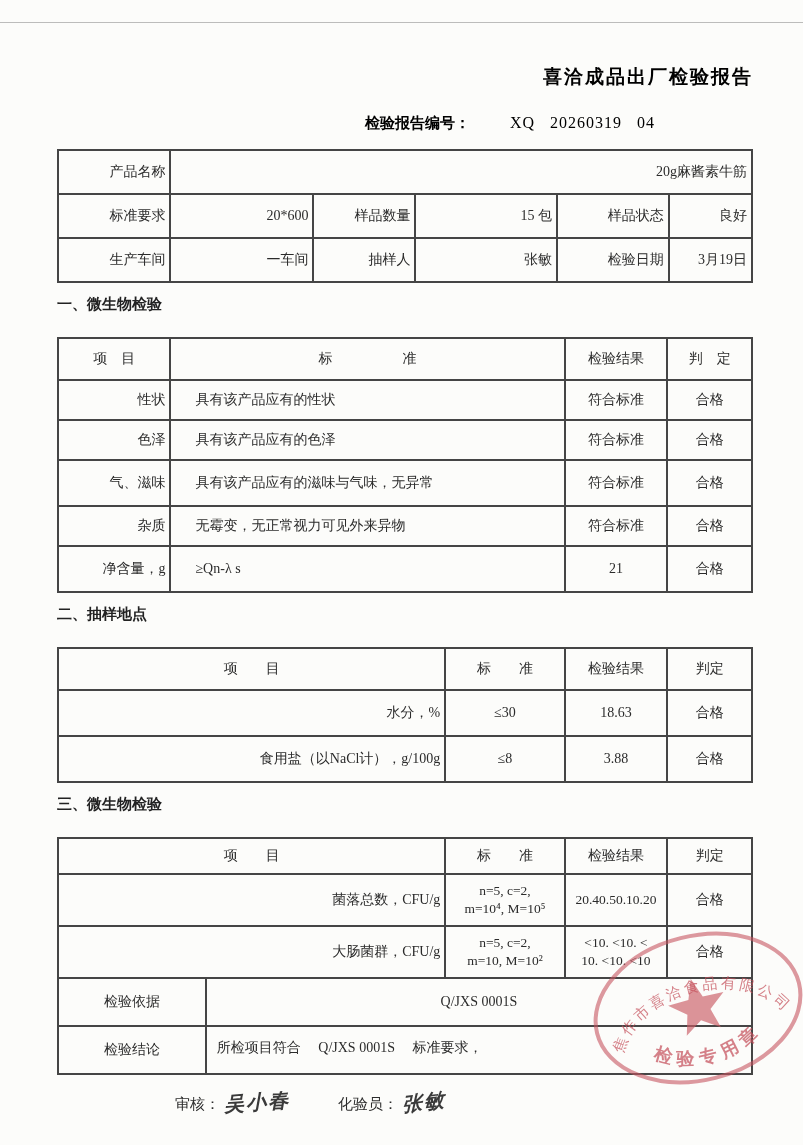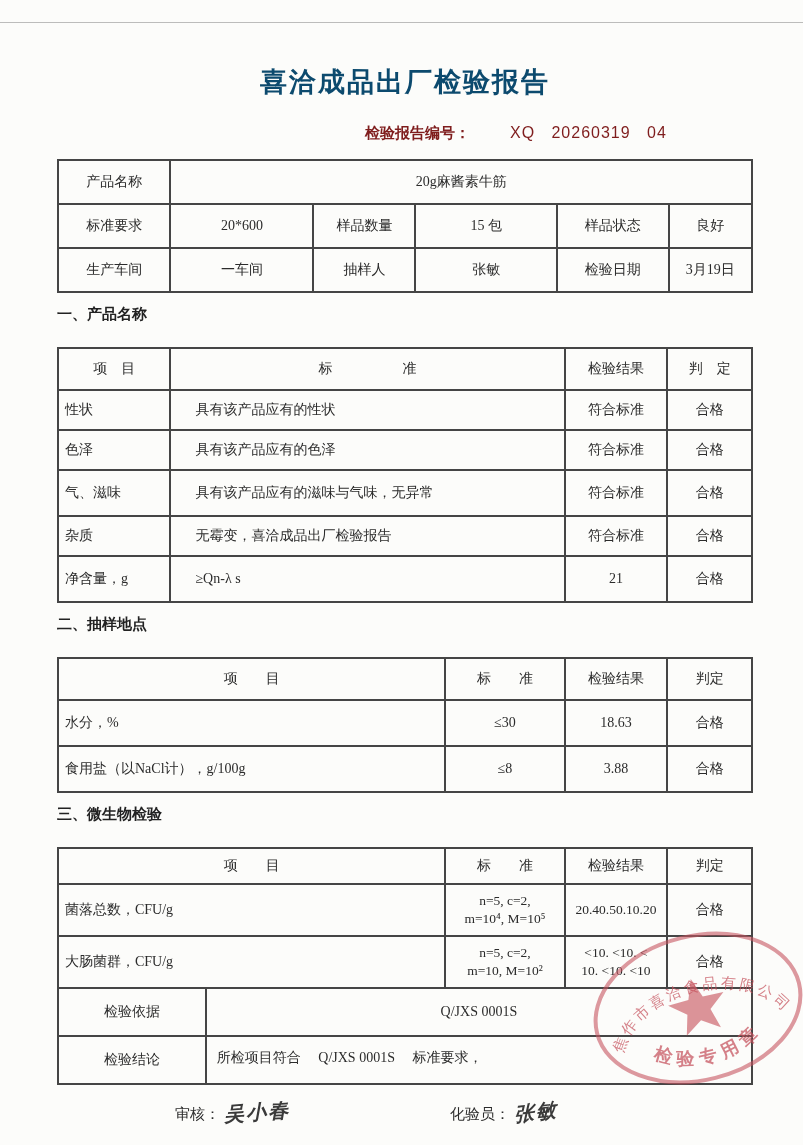--- a/index.html
+++ b/index.html
@@ -9,59 +9,59 @@
     font-family:"Liberation Serif","DejaVu Serif",serif;
     color:#2b2b2b;
   }
   .page{
     position:relative;width:803px;height:1145px;
     background:#fcfcfa;overflow:hidden;
   }
   .scan-line{position:absolute;left:0;top:22px;width:803px;height:1px;background:#9a9a9a;opacity:.65;}
   .content{padding:64px 50px 0 57px;width:696px;}
   .title{
-    text-align:center;font-family:"Liberation Sans","DejaVu Sans",sans-serif;
-    font-weight:bold;font-size:27px;letter-spacing:2px;color:#0c4a6e;
+    text-align:right;font-family:"Liberation Sans","DejaVu Sans",sans-serif;
+    font-weight:bold;font-size:19px;letter-spacing:2px;color:#000000;
   }
   .report-no{
     margin-top:24px;padding-left:308px;white-space:pre;
-    font-family:Liberation Sans, sans-serif;
-    font-size:15px;font-weight:bold;color:#7f1d1d;
+    font-family:Liberation Serif, serif;
+    font-size:15px;font-weight:bold;color:#000000;
   }
   .report-no .val{font-weight:normal;font-size:16px;margin-left:40px;letter-spacing:1px;}
   table{border-collapse:collapse;table-layout:fixed;width:696px;background:transparent;margin-top:23px;}
   table,td,th{border:2px solid #454545;}
   td{font-size:14px;padding:2px 4px;overflow:hidden;}
   .info-table{margin-top:16px;}
-  .info-table td{height:38px;text-align:center;margin-left:16px;}
+  .info-table td{height:38px;text-align:right;margin-left:16px;}
   .section-heading{font-size:15px;font-weight:600;margin:12px 0 7px 0;color:#222;}
-  .s1 td.item,.s23 td.item{text-align:left;padding-left:6px;}
+  .s1 td.item,.s23 td.item{text-align:right;padding-left:6px;}
   .s1 td,.s23 td{text-align:center;}
   .s1 td.std{text-align:left;padding-left:24px;}
   .s1 tr.center-std td.std{text-align:left;}
   .s1 tr.hdr td,.s23 tr.hdr td{text-align:center;height:36px;}
   .s1 td{height:34px;}
   .s1 tr.tall td{height:40px;}
   .s23 td{height:40px;}
   .s23 .two-line{line-height:1.3;font-size:13.5px;}
   .s23 .two-line span{display:block;}
   .micro td{height:46px;}
   .micro tr.hdr td{height:30px;}
   .ftable td{height:42px;}
   .ftable td.flabel{text-align:center;}
   .ftable td.fval{text-align:center;}
   .concl-cell{height:106px;position:relative;text-align:center;}
   .concl-cell span{position:absolute;white-space:pre;}
   .concl-l1{top:12px;left:10px;}
   .concl-l2{top:46px;left:10px;}
   .signatures{
-    margin-top:14px;padding-left:118px;display:flex;align-items:center;font-size:15px;
+    margin-top:14px;padding-left:118px;display:flex;align-items:center;font-size:15px;gap:48px;
   }
   .sig-group{display:flex;align-items:baseline;}
-  .sig-group.second{margin-left:160px;}
+  .sig-group.second{}
   .handwriting{
     font-family:"DejaVu Sans",sans-serif;font-style:italic;font-weight:600;
     font-size:20px;color:#3a3a3a;display:inline-block;transform:rotate(-4deg);
     margin-left:4px;letter-spacing:2px;
   }
   .stamp{
     position:absolute;left:586px;top:928px;width:224px;height:160px;
     transform:rotate(-14deg);pointer-events:none;
   }
 </style>
@@ -103,21 +103,21 @@
         <td>生产车间</td>
         <td>一车间</td>
         <td>抽样人</td>
         <td>张敏</td>
         <td>检验日期</td>
         <td>3月19日</td>
       </tr>
     </tbody>
       </table>
 
-    <div class="section-heading">一、产品名称</div>
+    <div class="section-heading">一、微生物检验</div>
 
     <table class="s1">
       <colgroup>
           <col style="width:16.2%">
           <col style="width:56.8%">
           <col style="width:14.8%">
           <col style="width:12.2%">
         </colgroup>
       <tbody>
           <tr class="hdr">
@@ -139,21 +139,21 @@
         <td>合格</td>
       </tr>
       <tr class="tall">
         <td class="item">气、滋味</td>
         <td class="std">具有该产品应有的滋味与气味，无异常</td>
         <td>符合标准</td>
         <td>合格</td>
       </tr>
       <tr>
         <td class="item">杂质</td>
-        <td class="std">无霉变，喜洽成品出厂检验报告</td>
+        <td class="std">无霉变，无正常视力可见外来异物</td>
         <td>符合标准</td>
         <td>合格</td>
       </tr>
       <tr class="tall center-std">
         <td class="item">净含量，g</td>
         <td class="std">≥Qn-λ s</td>
         <td>21</td>
         <td>合格</td>
       </tr>
     </tbody>

